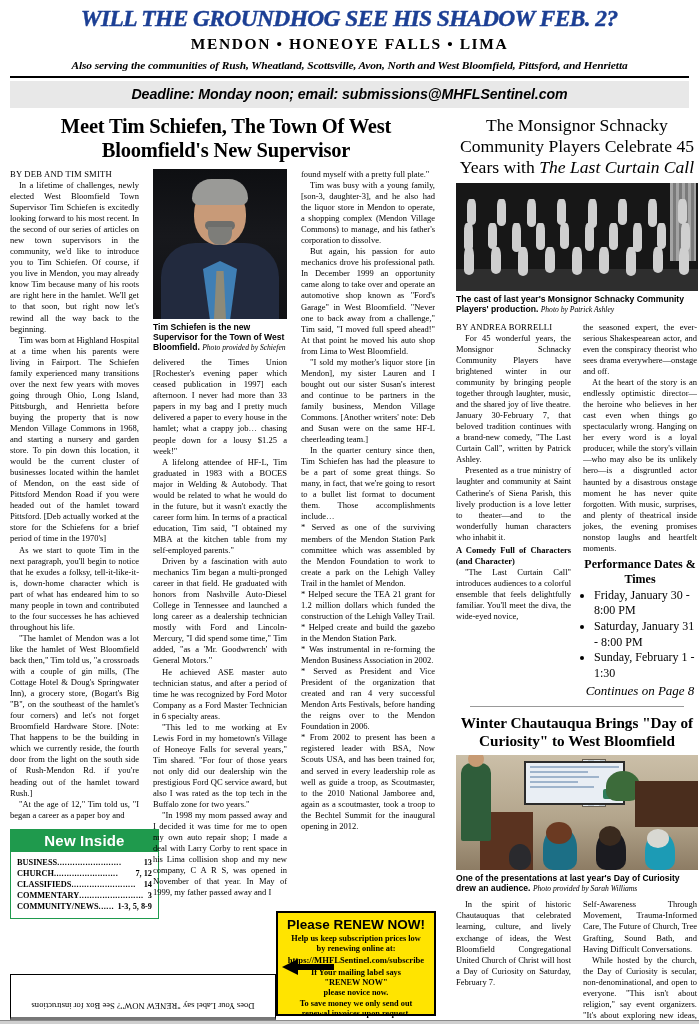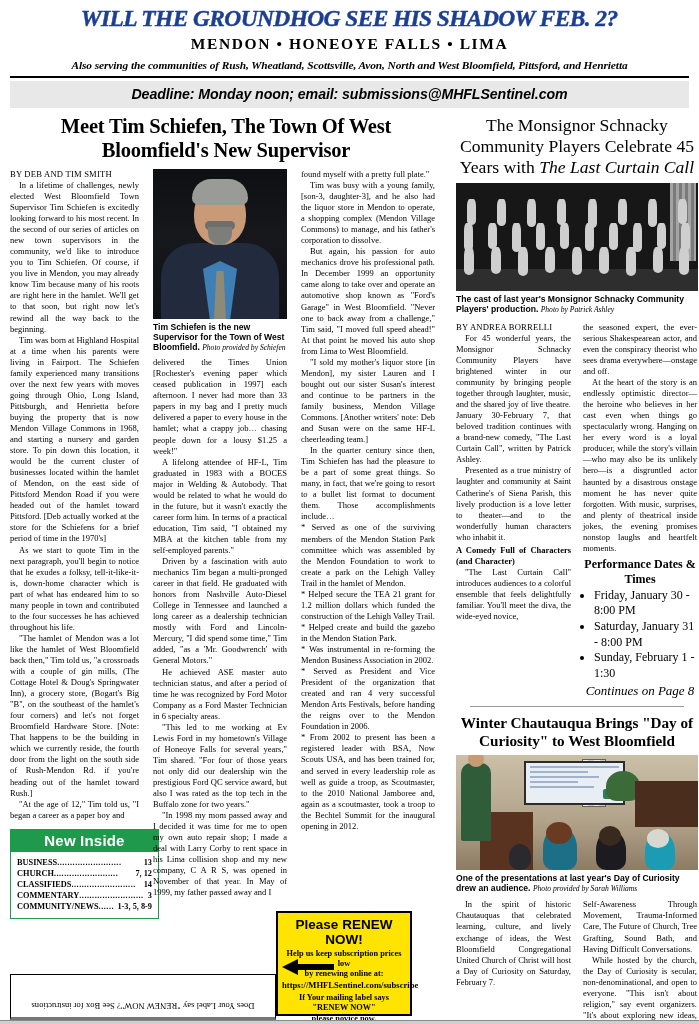--- a/index.html
+++ b/index.html
@@ -118,21 +118,21 @@
     font-family:"Liberation Sans",sans-serif;font-weight:bold;font-size:15px;
     padding:2px 0 3px 0;letter-spacing:0.2px;}
   .inside-list{padding:5px 6px 6px 6px;}
   .ix{display:flex;font-family:"Liberation Serif",serif;font-weight:bold;font-size:8.3px;
     line-height:1.33;white-space:nowrap;}
   .ix .nm{flex:0 0 auto;}
   .ix .dots{flex:1 1 auto;overflow:hidden;letter-spacing:0.5px;}
   .ix .pg{flex:0 0 auto;}
 
   
-  .renew{position:absolute;left:276px;top:905px;width:136px;height:105px;
+  .renew{position:absolute;left:276px;top:905px;width:160px;height:105px;
     background:#ffe400;border:2px solid #000;box-sizing:border-box;text-align:center;
     padding:3px 4px 3px 4px;}
   .renew .t{font-family:"Liberation Sans",sans-serif;font-weight:bold;font-size:13.5px;margin:1px 0 2px;}
   .renew .s{font-family:"Liberation Serif",serif;font-weight:bold;font-size:8.3px;line-height:1.22;}
   .renew .u{font-family:"Liberation Serif",serif;font-weight:bold;font-size:8.6px;margin:1px 0 3px;}
   .renew .arrow{position:absolute;left:4px;top:46px;width:52px;height:16px;}
 
   
   .updown{position:absolute;left:10px;top:968px;width:266px;height:46px;
     border:1.2px solid #000;border-bottom:3px solid #777;box-sizing:border-box;}

